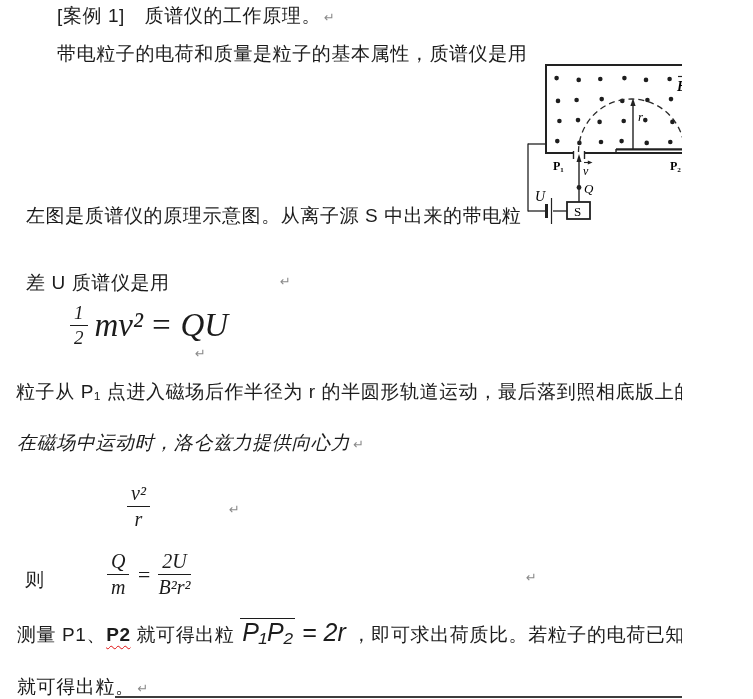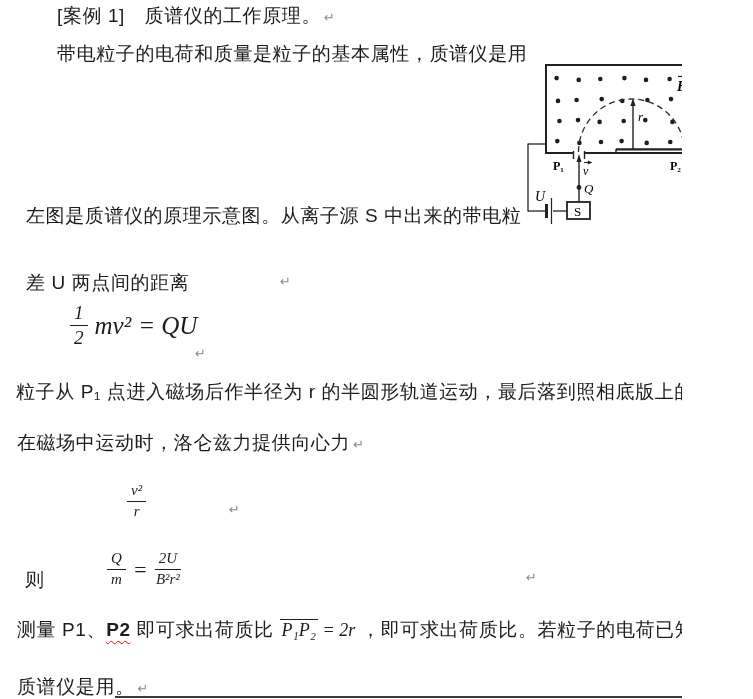--- a/index.html
+++ b/index.html
@@ -1,61 +1,61 @@
 <!DOCTYPE html>
 <html><head>
 <meta charset="utf-8">
 <style>
   html,body{margin:0;padding:0;background:#fff;}
   #page{position:relative;width:682px;height:699px;background:#ffffff;overflow:hidden;
         font-family:"Liberation Sans","DejaVu Sans",sans-serif;color:#1c1c1c;}
   .line{position:absolute;white-space:nowrap;font-size:19px;line-height:23px;letter-spacing:0.6px;color:#1c1c1c;}
   .math{font-family:"Liberation Serif","DejaVu Serif",serif;font-style:italic;letter-spacing:0;}
-  .f-big{font-size:25px;}
-  .f-mid{font-size:15px;}
+  .f-big{font-size:33px;}
+  .f-mid{font-size:20px;}
   .f-small{font-size:19px;}
   .formula{display:flex;align-items:center;gap:7px;}
   .frac{display:inline-flex;flex-direction:column;align-items:center;line-height:1.05;vertical-align:middle;}
   .frac .n{border-bottom:1.6px solid #1c1c1c;padding:0 4px 2px;}
   .frac .d{padding-top:2px;}
   .pilcrow{position:absolute;color:#8a8a8a;font-size:13px;letter-spacing:0;font-family:"DejaVu Sans",sans-serif;}
   .pilcrow-inline{color:#8a8a8a;font-size:13px;letter-spacing:0;margin-left:3px;font-family:"DejaVu Sans",sans-serif;}
-  .imath{font-family:Liberation Serif, serif;font-style:italic;font-size:18px;letter-spacing:0;}
+  .imath{font-family:Liberation Sans, sans-serif;font-style:italic;font-size:25px;letter-spacing:0;}
   .ovl{display:inline-block;border-top:1.6px solid #1c1c1c;padding:1px 2px 0;line-height:1;}
   .misspell{text-decoration:underline wavy #e01010;text-decoration-thickness:1px;text-underline-offset:4px;font-weight:bold;}
   #bottom-rule{position:absolute;left:115px;top:696px;width:638px;height:2px;background:#3c3c3c;}
   #diagram{position:absolute;left:517px;top:58px;width:236px;height:170px;}
   svg text{font-family:"Liberation Serif","DejaVu Serif",serif;}
 </style>
 </head>
 <body>
 
 <div id="page">
 
   <div class="line" style="left:57px;top:4px;">
     <span>[案例 1]　质谱仪的工作原理。</span><span class="pilcrow-inline">↵</span>
   </div>
 
   <div class="line" style="left:57px;top:42px;">带电粒子的电荷和质量是粒子的基本属性，质谱仪是用</div>
   <div class="line" style="left:26px;top:161px;margin-top:43px;">左图是质谱仪的原理示意图。从离子源 S 中出来的带电粒</div>
-  <div class="line" style="left:26px;top:271px;">差 U 两点间的距离</div>
+  <div class="line" style="left:26px;top:271px;">差 U 质谱仪是用</div>
   <div class="pilcrow" style="left:280px;top:274px;">↵</div>
 
   <div class="line formula" style="left:70px;top:303px;">
     <span class="frac math f-small">
       <span class="n">1</span>
       <span class="d">2</span>
     </span>
     <span class="math f-big">mv²</span>
     <span class="math f-big">= QU</span>
   </div>
   <div class="pilcrow" style="left:195px;top:346px;">↵</div>
 
   <div class="line" style="left:16px;top:380px;">粒子从 P₁ 点进入磁场后作半径为 r 的半圆形轨道运动，最后落到照相底版上的 P₂ 点。粒子</div>
-  <div class="line" style="left:17px;top:431px;">
+  <div class="line" style="left:17px;top:431px;font-style:italic;">
     <span>在磁场中运动时，洛仑兹力提供向心力</span><span class="pilcrow-inline">↵</span>
   </div>
 
   <div class="line formula" style="left:127px;top:483px;">
     <span class="frac math f-mid">
       <span class="n">v²</span>
       <span class="d">r</span>
     </span>
   </div>
   <div class="pilcrow" style="left:229px;top:502px;">↵</div>
@@ -68,24 +68,24 @@
     </span>
     <span class="math" style="font-size:22px;">=</span>
     <span class="frac math f-mid">
       <span class="n">2U</span>
       <span class="d">B²r²</span>
     </span>
   </div>
   <div class="pilcrow" style="left:526px;top:570px;">↵</div>
 
   <div class="line" style="left:17px;top:618px;">
-    <span>测量 P1、</span><span class="misspell">P2</span><span> 即可求出荷质比 </span><span class="imath"><span class="ovl">P₁P₂</span><span> = 2r</span></span><span> ，即可求出荷质比。若粒子的电荷已知，就可得出粒</span>
+    <span>测量 P1、</span><span class="misspell">P2</span><span> 就可得出粒 </span><span class="imath"><span class="ovl">P₁P₂</span><span> = 2r</span></span><span> ，即可求出荷质比。若粒子的电荷已知，就可得出粒</span>
   </div>
   <div class="line" style="left:17px;top:675px;">
-    <span>质谱仪是用。</span><span class="pilcrow-inline">↵</span>
+    <span>就可得出粒。</span><span class="pilcrow-inline">↵</span>
   </div>
 
   <div id="bottom-rule"></div>
 
   <svg id="diagram" viewBox="0 0 236 170">
 
     <rect x="29" y="7" width="168" height="88" fill="none" stroke="#222" stroke-width="2"></rect>
 
     <g id="dots">
         <circle cx="39.6" cy="20.1" r="2.3" fill="#1e1e1e"></circle>

